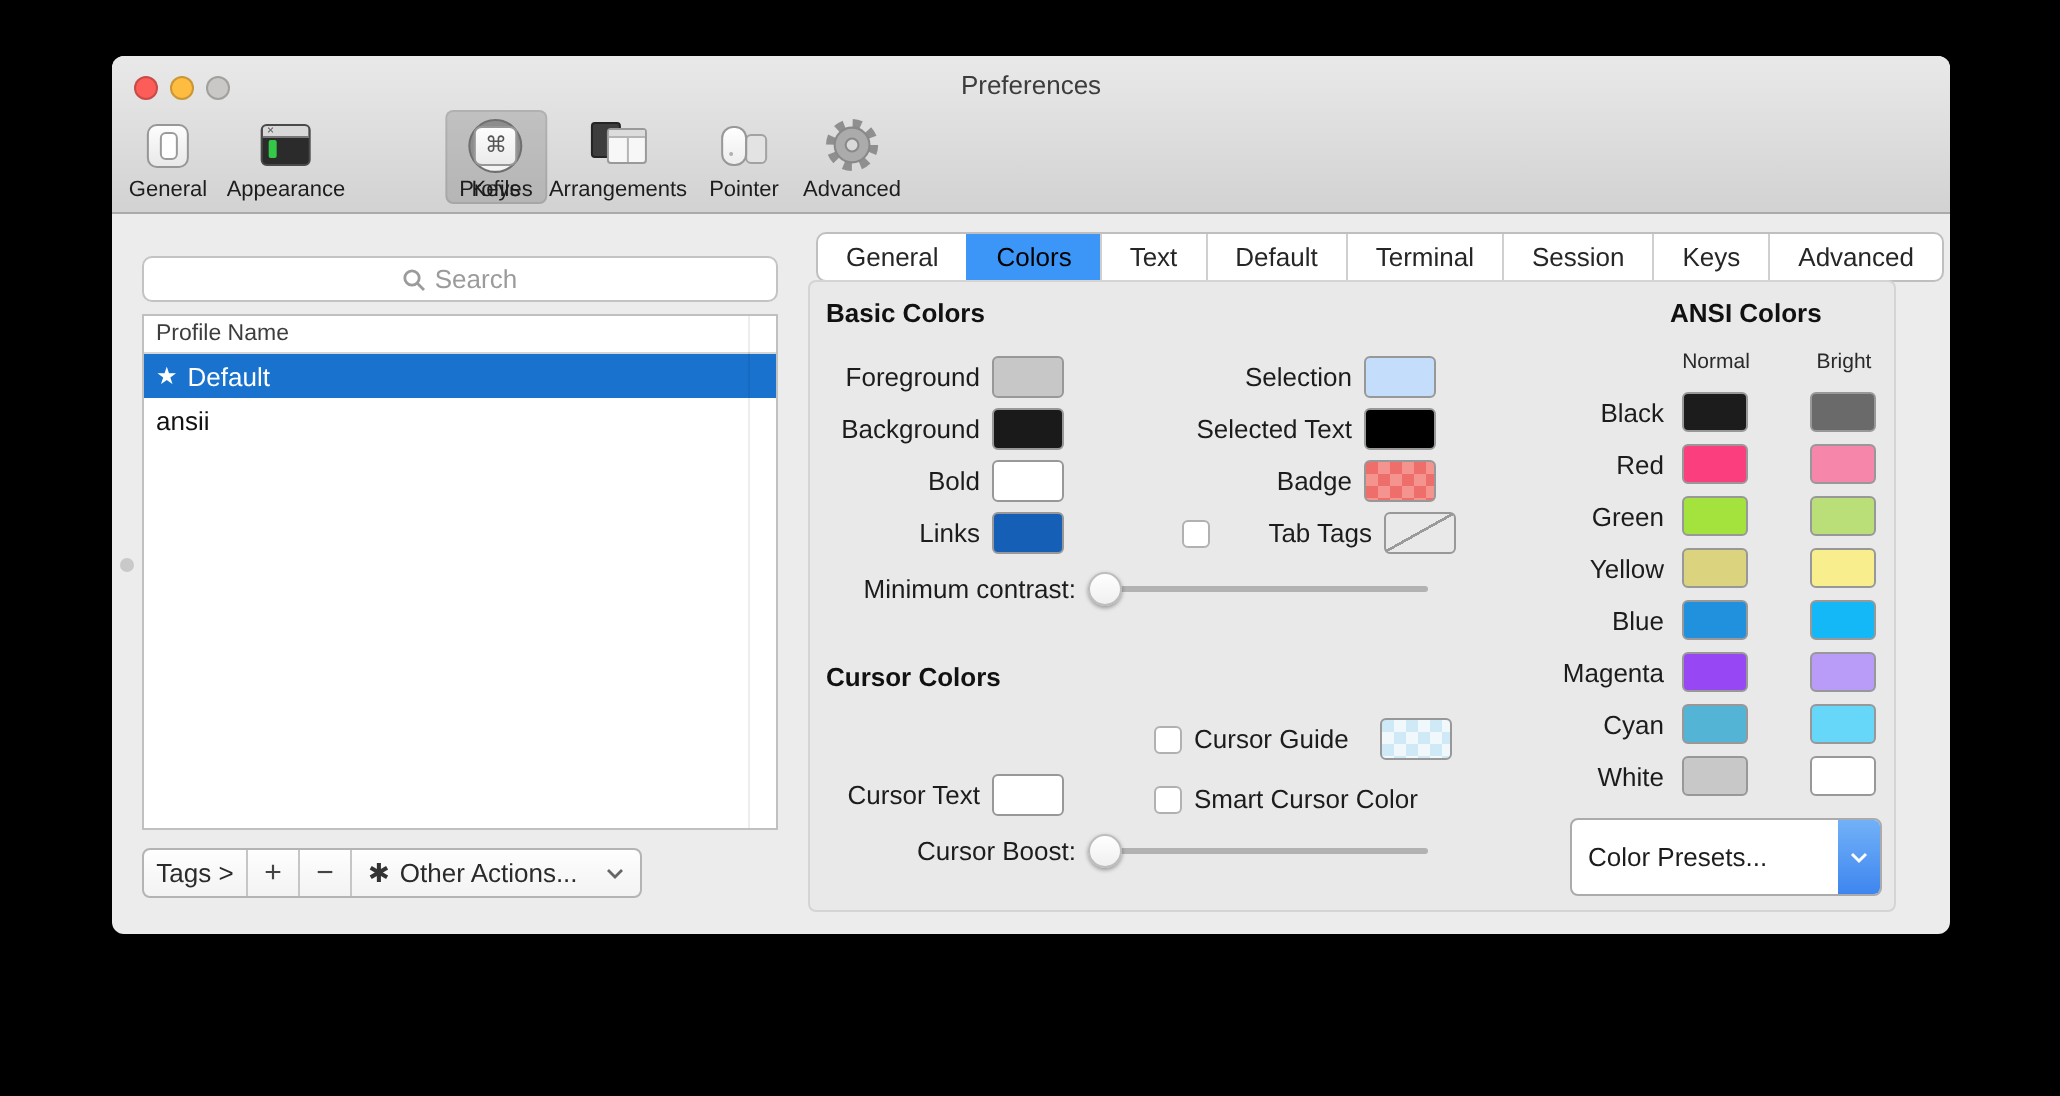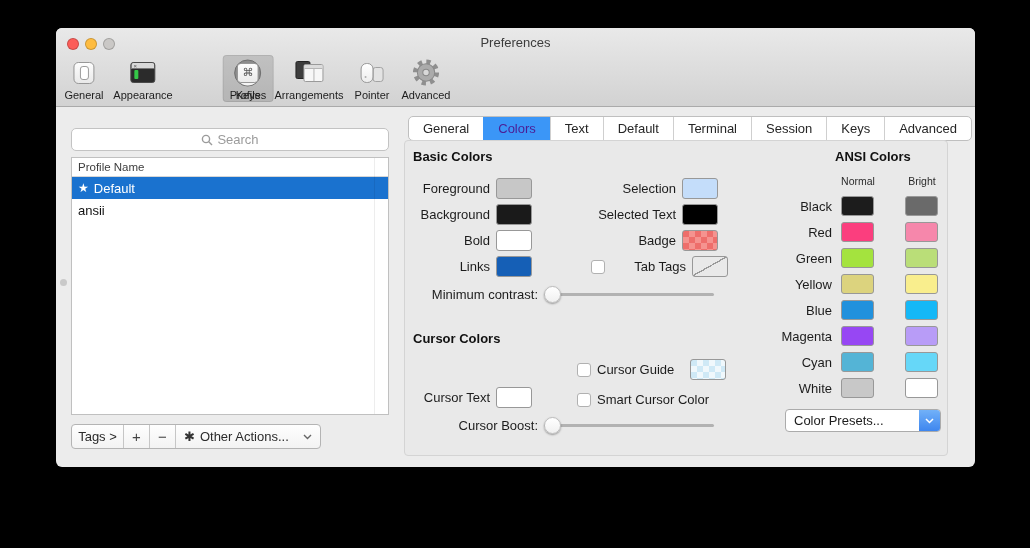--- a/index.html
+++ b/index.html
@@ -78,21 +78,21 @@
   #btnbar .seg.oa { flex:1; border-right:none; justify-content:flex-start; gap:5px; padding:0 8px; }
   #btnbar .gear-g { font-size:13px; color:#333; }
   #btnbar .chev { margin-left:auto; }
 
   
   #tabbar { position:absolute; left:352px; top:88px; height:25px; display:flex;
             background:#fff; border:1px solid #bfbfbf; border-radius:5px; overflow:hidden; }
   .tab { display:flex; align-items:center; justify-content:center; font-size:13px;
          color:#262626; padding:0 14px; border-left:1px solid #cfcfcf; white-space:nowrap; }
   .tab:first-child { border-left:none; }
-  .tab.sel { color:#4c1d95; border-left-color:transparent; }
+  .tab.sel { color:#000000; border-left-color:transparent; }
 
   
   #panel { position:absolute; left:348px; top:112px; width:544px; height:316px;
            background:#e9e9e9; border:1px solid #d4d4d4; border-radius:4px; }
   .sect-title { position:absolute; font-size:13px; font-weight:bold; color:#111; }
   .crow { position:absolute; display:flex; align-items:center; height:21px; }
   .clabel { font-size:13px; color:#1c1c1c; text-align:right; margin-right:6px; white-space:nowrap; }
   .swatch { width:36px; height:21px; border:1px solid #989898; border-radius:3px; }
   .swatch.diag { background:
       linear-gradient(to bottom right, transparent 47%, #9a9a9a 47%, #9a9a9a 51%, transparent 51%), #e9e9e9; }
@@ -106,21 +106,21 @@
   .slider .track { position:absolute; left:0; right:0; top:7px; height:3px;
                    background:#b2b2b2; border-radius:2px; }
   .slider .knob { position:absolute; left:0; top:0; width:17px; height:17px; border-radius:50%;
                   background:linear-gradient(#fff,#f0f0f0); border:1px solid #bdbdbd;
                   box-shadow:0 1px 2px rgba(0,0,0,.35); }
   .ansi-hdr { position:absolute; font-size:10.5px; color:#2a2a2a; width:60px; text-align:center; }
   .arow { position:absolute; display:flex; align-items:center; height:20px; }
   .arow .alabel { font-size:13px; color:#1c1c1c; width:92px; text-align:right; margin-right:9px; }
   .aswatch { width:33px; height:20px; border:1px solid #989898; border-radius:3px; }
   .aswatch + .aswatch { margin-left:31px; }
-  #preset { position:absolute; left:380px; top:268px; width:156px; height:23px;
+  #preset { position:absolute; left:380px; top:268px; width:156px; height:39px;
             background:#fff; border:1px solid #ababab; border-radius:4px;
             display:flex; align-items:center; font-size:13px; color:#1c1c1c;gap:24px; }
   #preset .lbl { padding-left:8px; flex:1; }
   #preset .cap { width:21px; height:100%; border-radius:0 3px 3px 0;
                  display:flex; align-items:center; justify-content:center;
                  background:linear-gradient(#72b1f8,#3e86ef); }
 </style>
 </head>
 <body>
 

